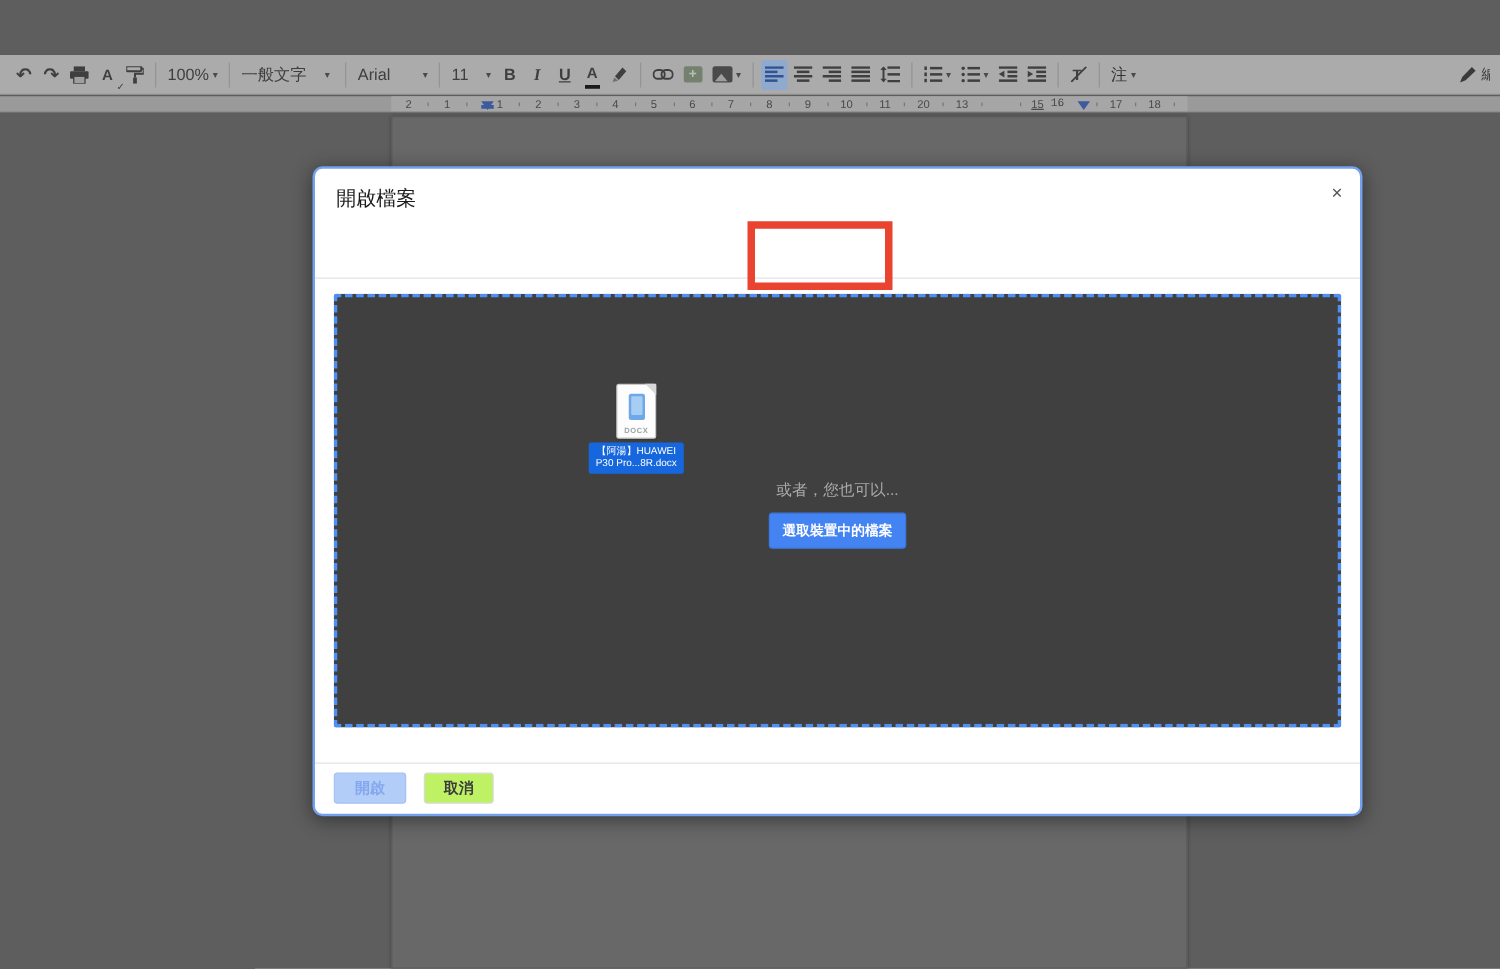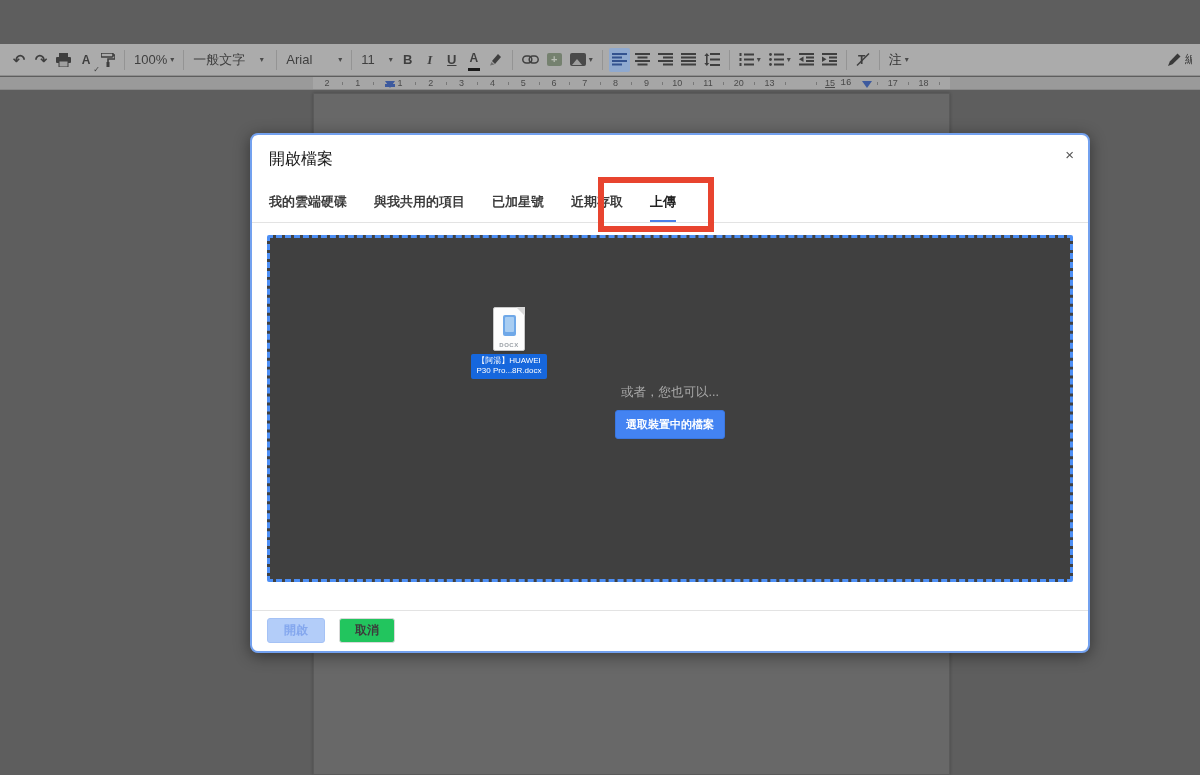--- a/index.html
+++ b/index.html
@@ -63,21 +63,21 @@
   .file-type { position:absolute; left:0; right:0; bottom:2px; font-size:6px; letter-spacing:0.5px; color:#9aa0a6; font-weight:bold; }
   .file-badge { margin-top:3px; background:#1667dd; border-radius:2px; padding:2px 2px; color:#fff; font-size:8px; line-height:1.3; }
 
   .drop-center { position:absolute; left:0; right:0; top:130px; text-align:center; }
   .drag-text { font-size:25px; color:#4a8bf0; font-weight:500; }
   .or-text { margin-top:16px; font-size:12.5px; color:#a9a9a9; }
   .select-btn { display:inline-block; margin-top:9px; background:#4383f2; color:#fff; font-size:11px; font-weight:bold; padding:6px 10px; border-radius:3px; border:1px solid #3a77e0; cursor:pointer; }
 
   .ftr-divider { position:absolute; left:0; top:475px; width:836px; height:1px; background:#e3e3e3; }
   .btn-open { position:absolute; left:15px; top:483px; width:58px; height:25px; background:#b3cdf9; border:1px solid #a5c2f5; border-radius:3px; color:#84a7ee; font-size:12px; font-weight:bold; text-align:center; line-height:23px; }
-  .btn-cancel { position:absolute; left:87px; top:483px; width:56px; height:25px; background:#22c55e; border:1px solid #d9d9d9; border-radius:3px; color:#3c3c3c; font-size:12px; font-weight:bold; text-align:center; line-height:23px; cursor:pointer; }
+  .btn-cancel { position:absolute; left:87px; top:483px; width:56px; height:25px; background:#bef264; border:1px solid #d9d9d9; border-radius:3px; color:#3c3c3c; font-size:12px; font-weight:bold; text-align:center; line-height:23px; cursor:pointer; }
 
   .red-highlight { position:absolute; left:598px; top:177px; width:116px; height:55px; border:6px solid #e8442f; z-index:20; }
   svg { display:block; }
 </style>
 </head>
 <body>
 
 <div class="screen">
 
 
@@ -325,27 +325,20 @@
     </div>
 
   <div class="docarea">
     <div class="page"></div>
   </div>
 
   <div class="dialog">
     <span class="dlg-close">×</span>
     <div class="dlg-title">開啟檔案</div>
 
-    <div class="tabs">
-      <span class="tab">我的雲端硬碟</span>
-      <span class="tab">與我共用的項目</span>
-      <span class="tab">已加星號</span>
-      <span class="tab">近期存取</span>
-      <span class="tab active"><span>上傳</span><span class="tab-underline"></span></span>
-    </div>
     <div class="hdr-divider"></div>
 
     <div class="upload-zone">
       <div class="file-item">
         <div class="file-icon">
           <div class="fold"></div>
           <div class="phone">
               <div class="phone-screen"></div>
             </div>
           <div class="file-type">DOCX</div>

